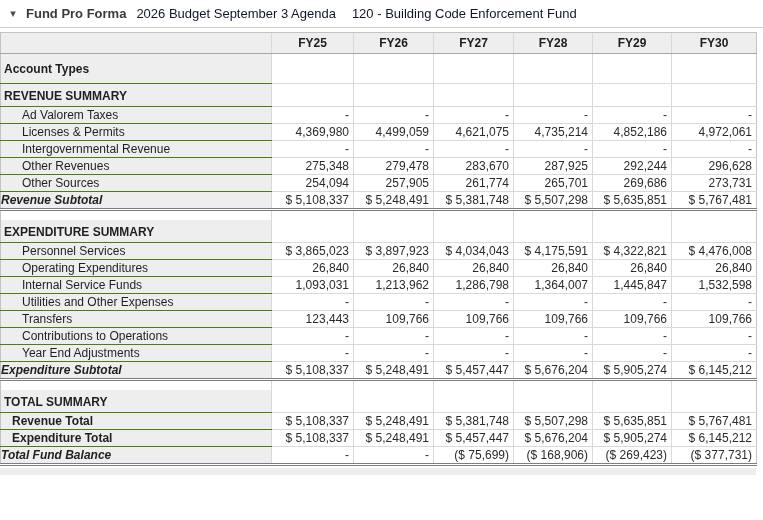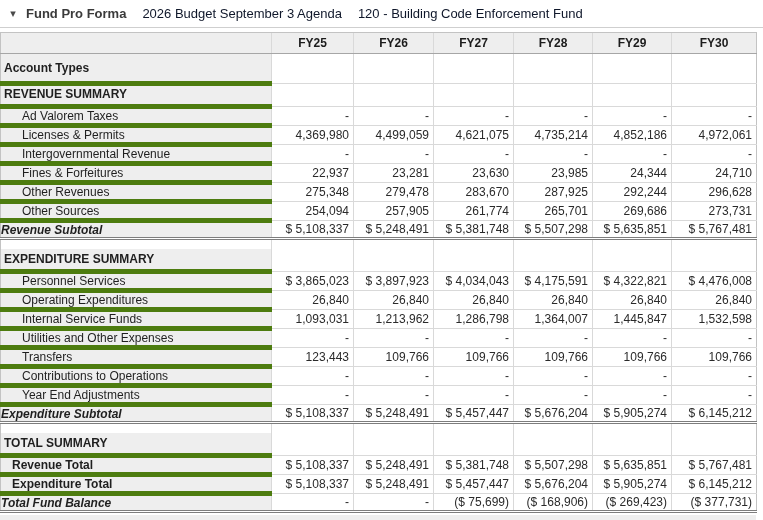--- a/index.html
+++ b/index.html
@@ -25,21 +25,21 @@
     text-align: center;
     font-size: 11px;
     color: #4a4a4a;
     cursor: pointer;
     line-height: 1;
   }
   .report-title {
     font-weight: bold;
     font-size: 13px;
     color: var(--title-text, #3a3a3a);
-    margin-right: 16px;
+    margin-right: 10px;
   }
   .report-sub {
     font-size: 13px;
     color: #0f172a;
     margin-right: 16px;
   }
   
   table.grid {
     border-collapse: collapse;
     table-layout: fixed;
@@ -57,21 +57,21 @@
     font-size: 12px;
     text-align: center;
     height: 21px;
     padding: 0;
     color: #1c1c1c;
   }
   table.grid thead th.val { border-left: 1px solid var(--grid-line, #d9d9d9); }
   td { padding: 0 4px; overflow: hidden; white-space: nowrap; }
   td.label {
     background: var(--label-bg, #eeeeee);
-    border-bottom: 5px solid #4d7c0f;
+    border-bottom: 1px solid #4d7c0f;
     text-align: left;
   }
   td.val {
     background: #fff;
     border-left: 1px solid var(--grid-line, #d9d9d9);
     border-bottom: 1px solid var(--grid-line, #d9d9d9);
     text-align: right;
     color: #2a2a2a;
   }
   
@@ -171,29 +171,20 @@
       <tr class="row-item">
         <td class="label">Intergovernmental Revenue</td>
         <td class="val">-</td>
         <td class="val">-</td>
         <td class="val">-</td>
         <td class="val">-</td>
         <td class="val">-</td>
         <td class="val">-</td>
       </tr>
       <tr class="row-item">
-        <td class="label">Fines &amp; Forfeitures</td>
-        <td class="val">22,937</td>
-        <td class="val">23,281</td>
-        <td class="val">23,630</td>
-        <td class="val">23,985</td>
-        <td class="val">24,344</td>
-        <td class="val">24,710</td>
-      </tr>
-      <tr class="row-item">
         <td class="label">Other Revenues</td>
         <td class="val">275,348</td>
         <td class="val">279,478</td>
         <td class="val">283,670</td>
         <td class="val">287,925</td>
         <td class="val">292,244</td>
         <td class="val">296,628</td>
       </tr>
       <tr class="row-item">
         <td class="label">Other Sources</td>

